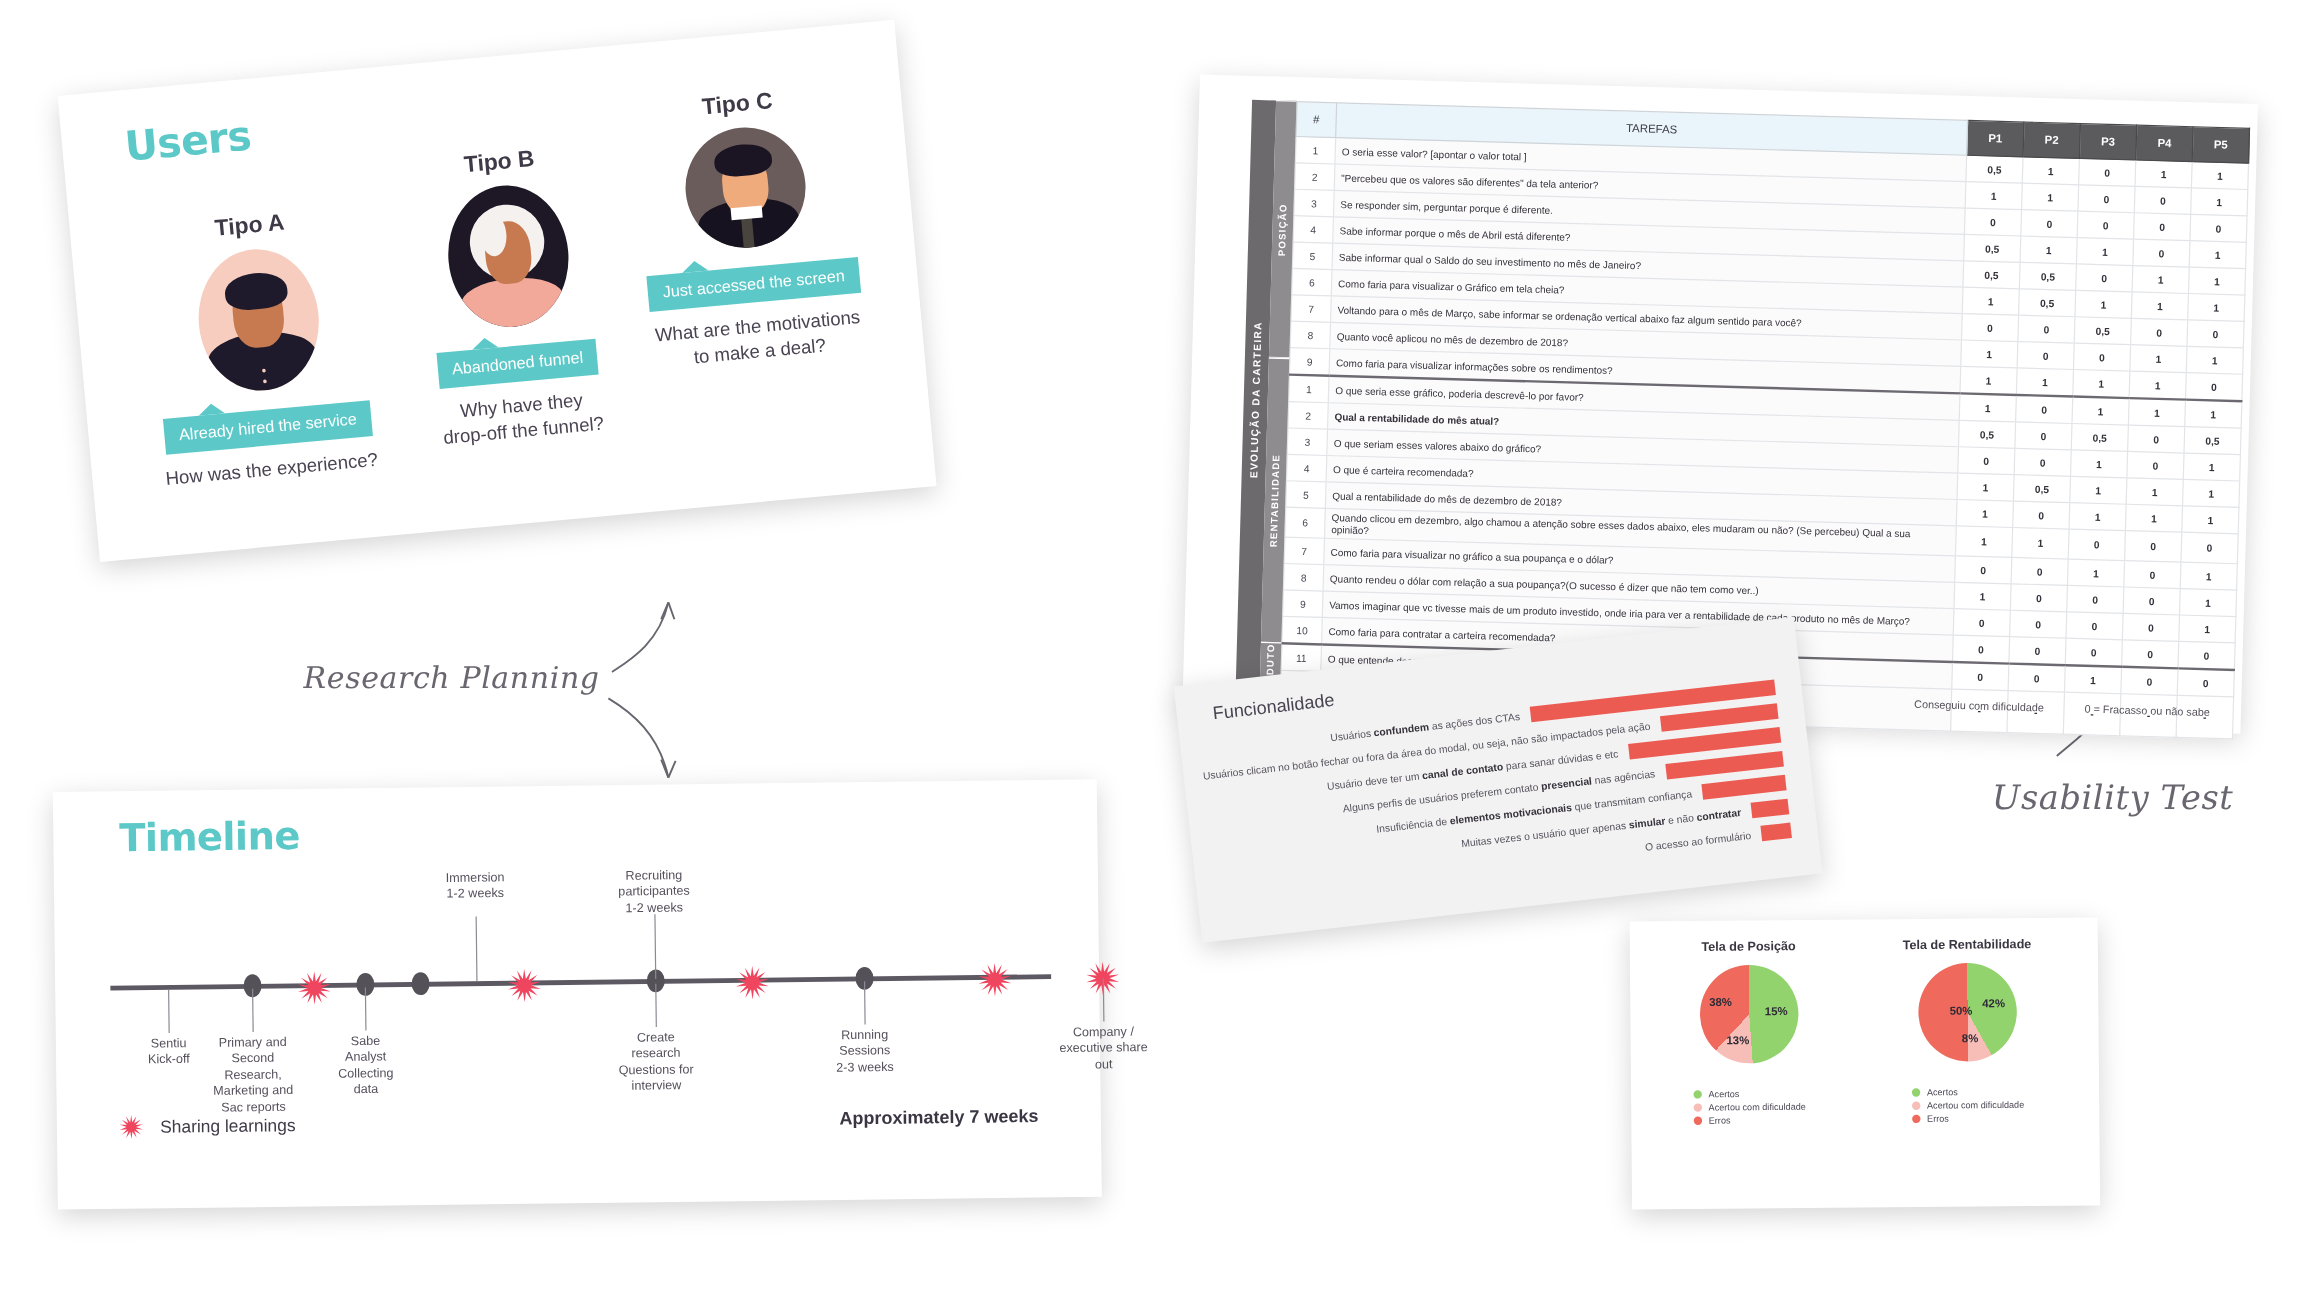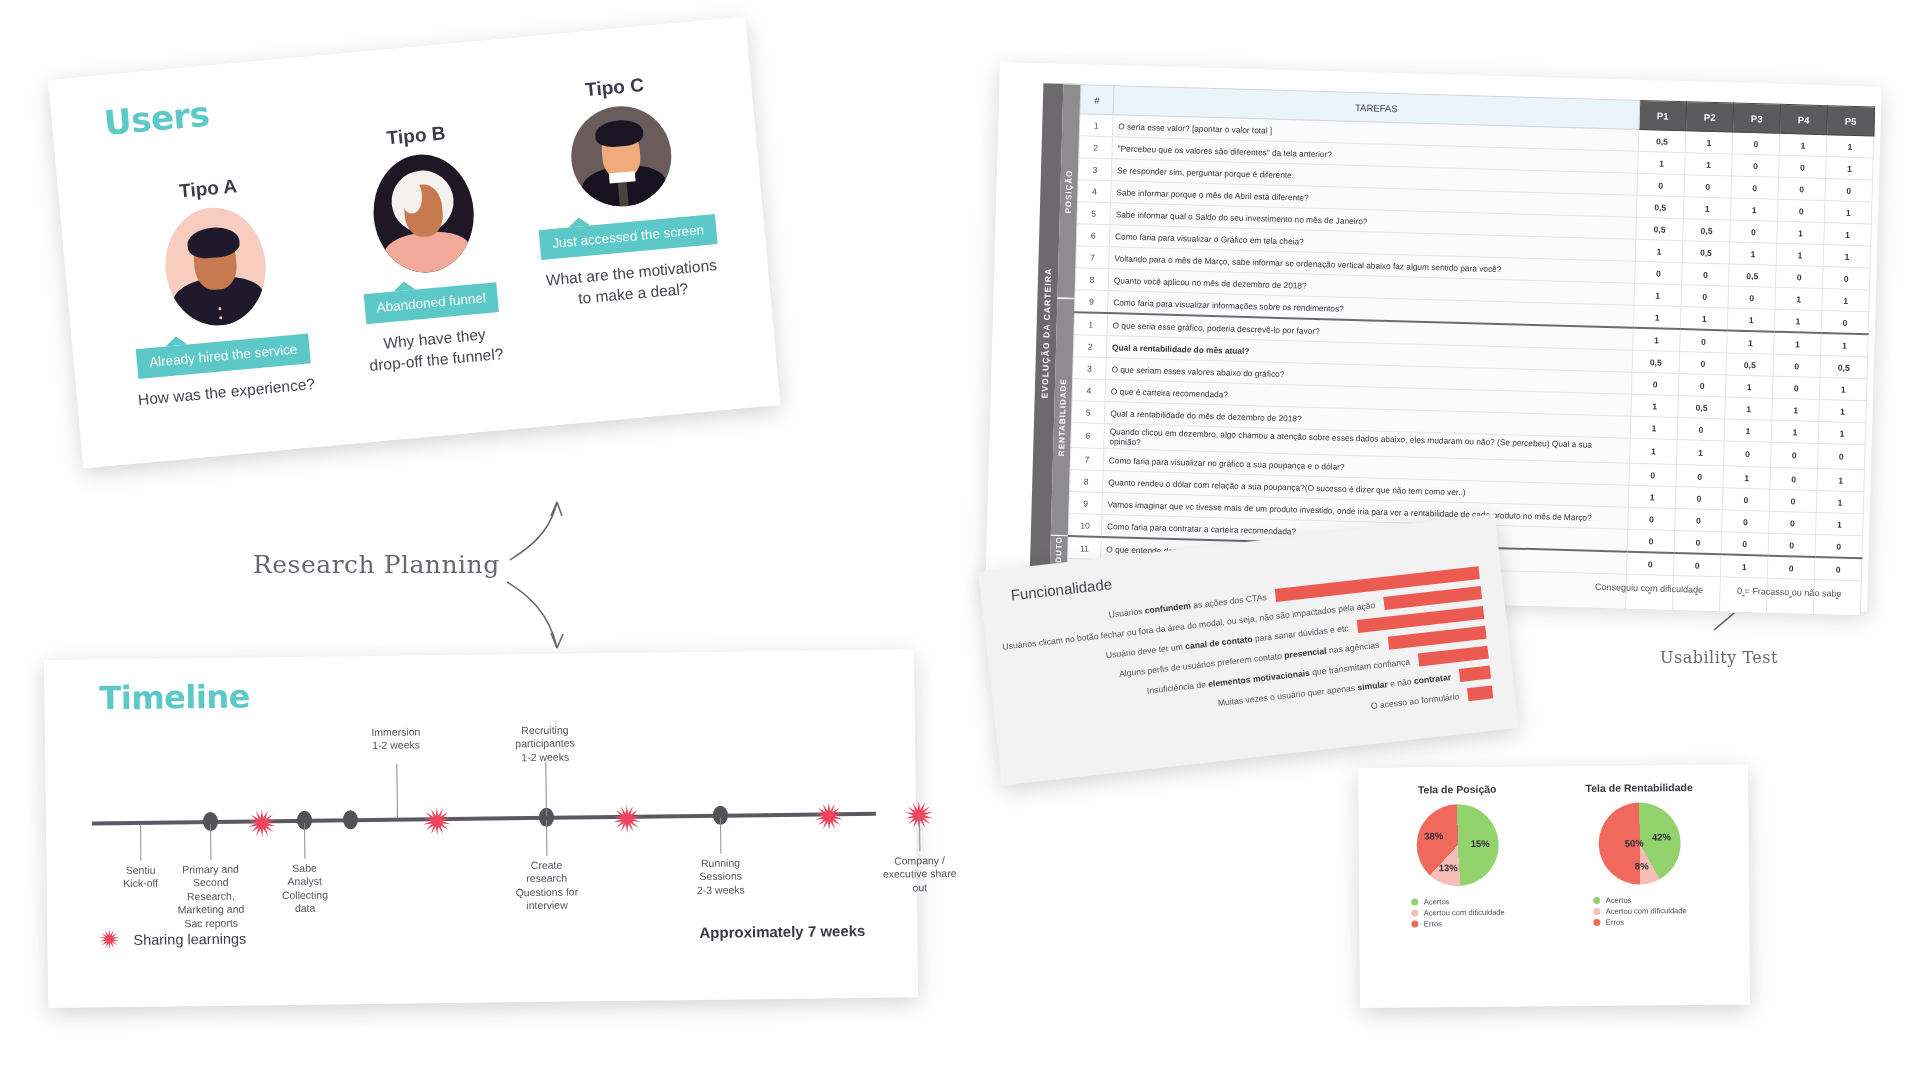--- a/index.html
+++ b/index.html
@@ -53,25 +53,25 @@
   #tl-axis{position:absolute;left:46px;top:162px;width:784px;height:4px;background:#5d5963;}
   .tl-dot{position:absolute;width:15px;height:19px;border-radius:50%;background:#555158;top:154px;margin-left:-7px;}
   .tl-star{position:absolute;top:152px;margin-left:-14px;width:28px;height:28px;}
   .tl-stem{position:absolute;width:1px;background:#8d8a93;}
   .tl-lab{position:absolute;font-size:10.5px;line-height:1.28;color:#55505c;text-align:center;width:86px;margin-left:-43px;}
   #tl-legend{position:absolute;left:52px;top:270px;display:flex;align-items:center;gap:12px;font-size:14.5px;color:#403b48;}
   #tl-total{position:absolute;right:52px;top:272px;font-size:15px;font-weight:bold;color:#3b3643;}
 
   
   .hand{
-    position:absolute;font-family:"DejaVu Serif", serif;
+    position:absolute;font-family:"DejaVu Serif", serif;font-style:italic;
     color:#6a666f;letter-spacing:.5px;
   }
   #hand-research{left:253px;top:550px;font-size:25px;}
-  #hand-usability{left:1660px;top:648px;font-size:16px;}
+  #hand-usability{left:1660px;top:648px;font-size:28px;}
 
   
   #table-card{
     left:1000px;top:62px;width:882px;height:525px;
     transform:rotate(1.6deg);transform-origin:0 0;
     background:#fff;padding:0;
   }
   #tbl-wrap{position:absolute;left:44px;top:20px;right:6px;bottom:6px;display:flex;}
   .vgroup{background:#6d6a6d;color:#fff;writing-mode:vertical-rl;transform:rotate(180deg);
           text-align:center;font-size:8.5px;letter-spacing:1.1px;font-weight:bold;
@@ -110,21 +110,21 @@
 
   
   #pie-card{
     left:1358px;top:768px;width:390px;height:240px;
     transform:rotate(-0.5deg);transform-origin:0 0;
   }
   .pie-block{position:absolute;top:16px;width:170px;text-align:center;}
   .pie-title{font-size:10.5px;font-weight:bold;color:#3b3742;margin-bottom:9px;}
   .pie{width:82px;height:82px;border-radius:50%;margin:0 auto;position:relative;}
   .pie-pct{position:absolute;font-size:9.5px;font-weight:bold;color:#2f2b36;}
-  .pie-legend{margin-top:11px;display:inline-block;text-align:left;}
+  .pie-legend{margin-top:21px;display:inline-block;text-align:left;}
   .pie-legend div{font-size:7.6px;color:#4a4652;display:flex;align-items:center;gap:5px;margin-bottom:2px;}
   .swatch{width:7px;height:7px;border-radius:50%;display:inline-block;}
 
   
   svg.arrow{position:absolute;overflow:visible;pointer-events:none;}
 </style>
 </head>
 <body>
 
 <div class="card" id="users-card">

